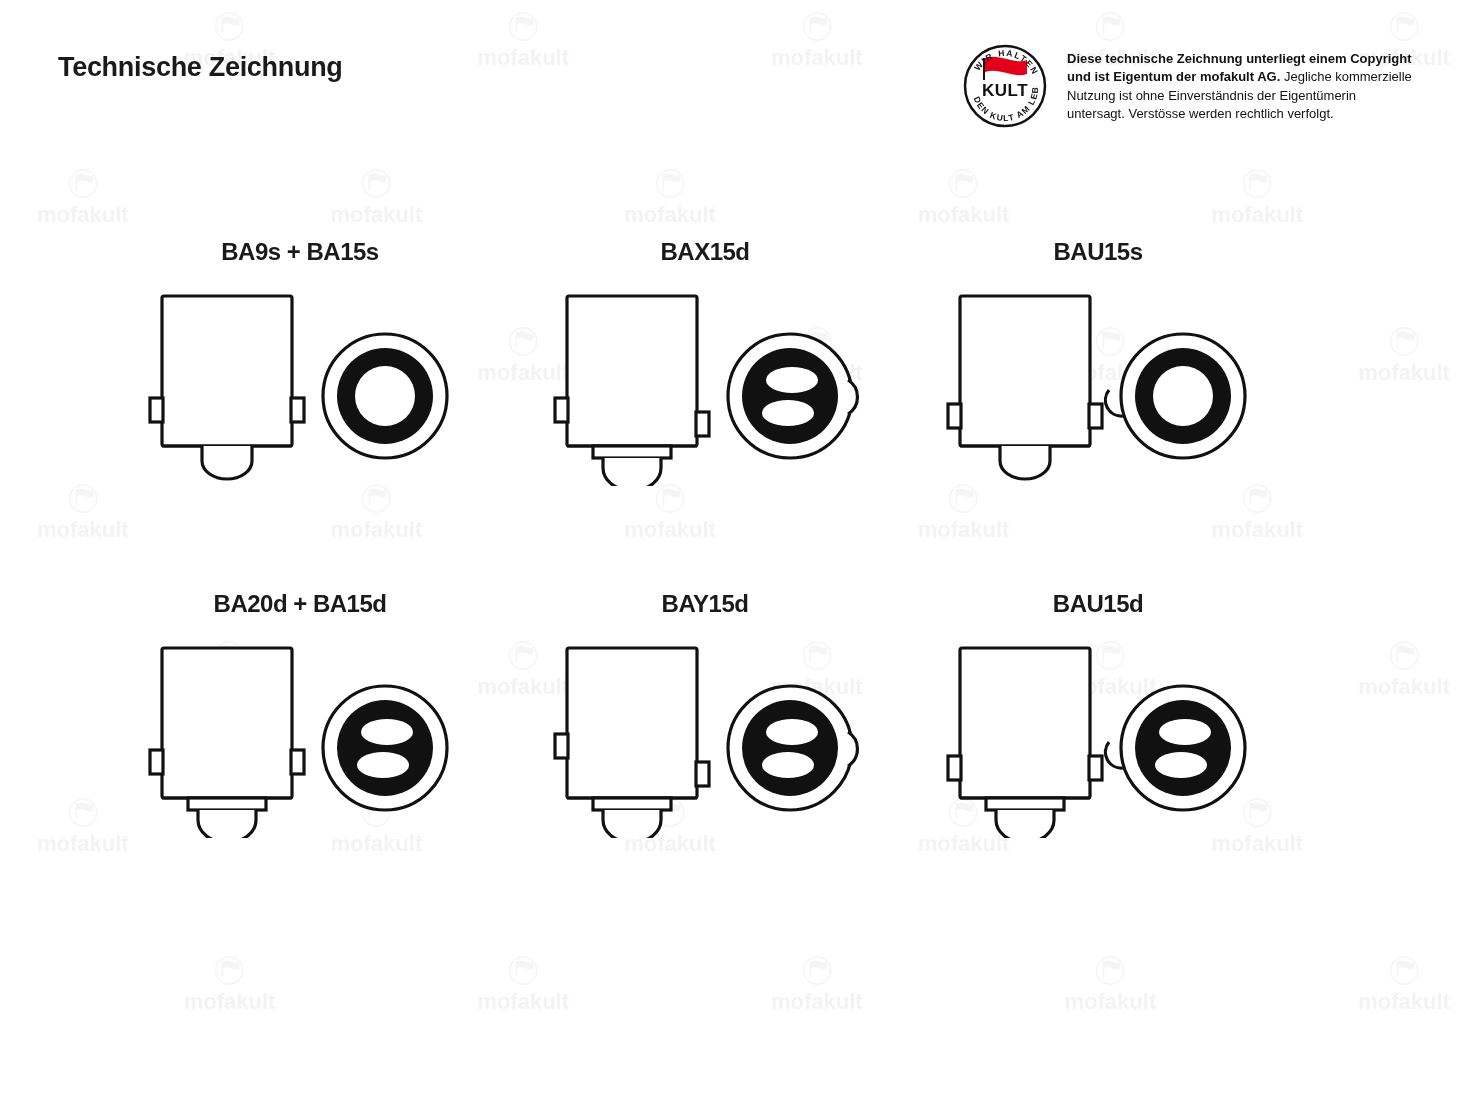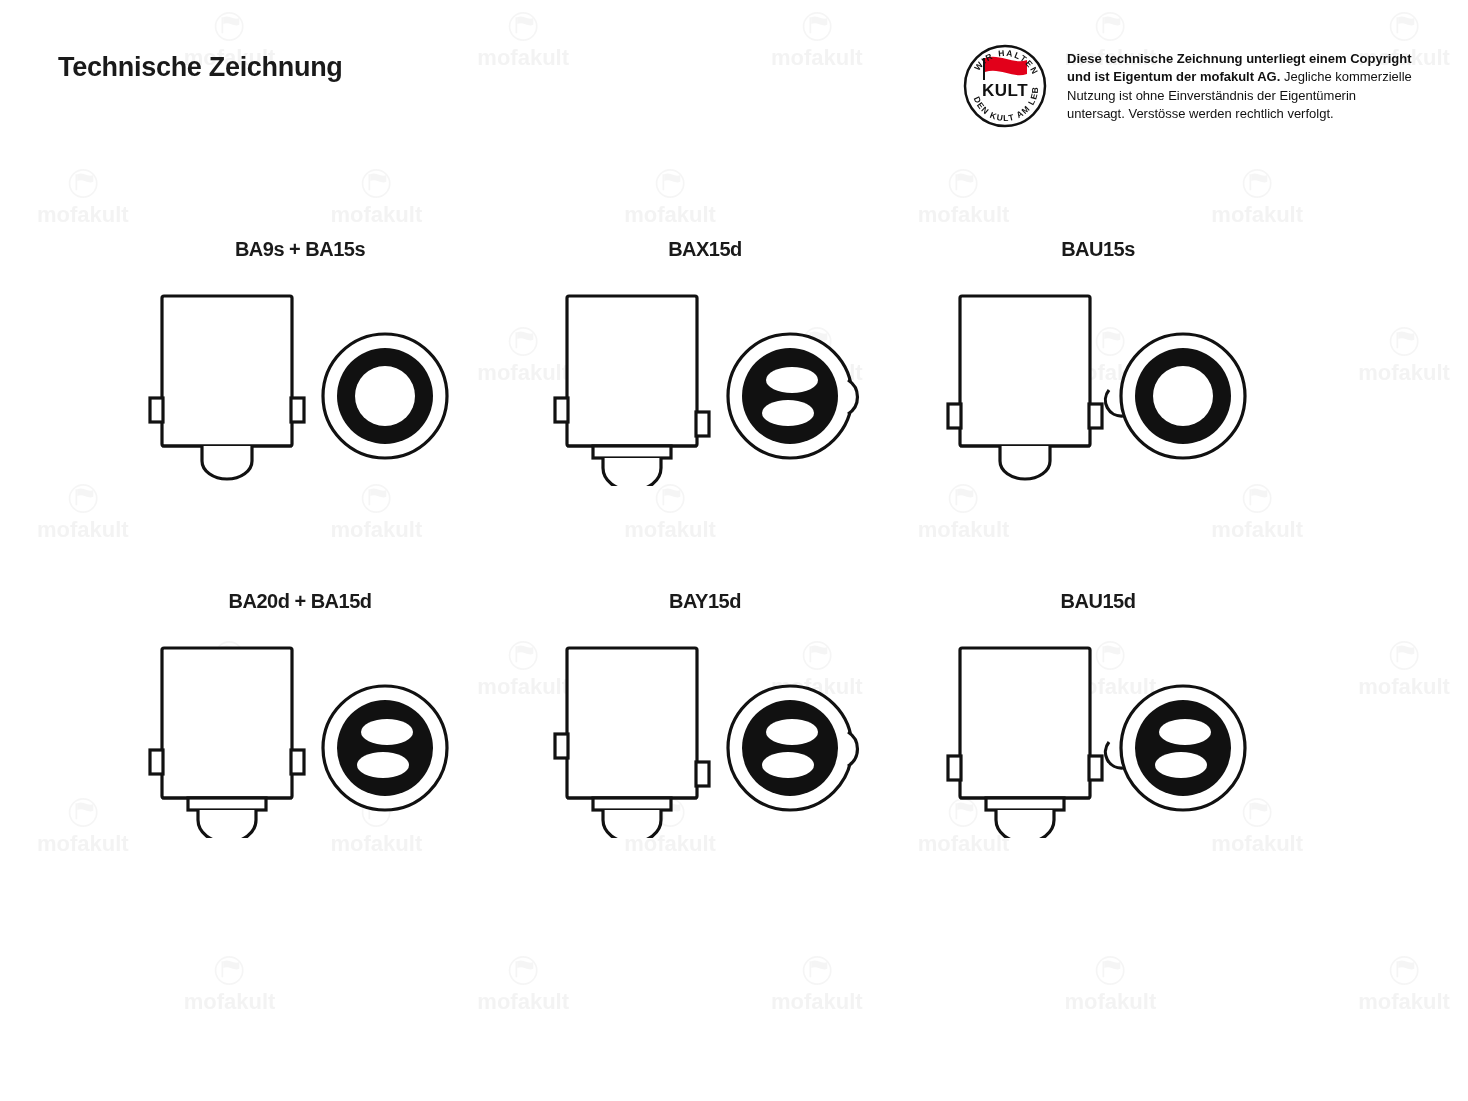--- a/index.html
+++ b/index.html
@@ -86,21 +86,21 @@
   }
   .cell {
     position: absolute;
   }
   .cell .cell-title {
     position: absolute;
     top: 0;
     left: 0;
     width: 100%;
     text-align: center;
-    font-size: 20px;
+    font-size: 24px;
     font-weight: 700;
     letter-spacing: -0.5px;
     white-space: nowrap;
   }
   .cell .cell-art {
     position: absolute;
     top: 48px;
     left: 0;
   }
   .cell .cell-art svg { display: block; }

